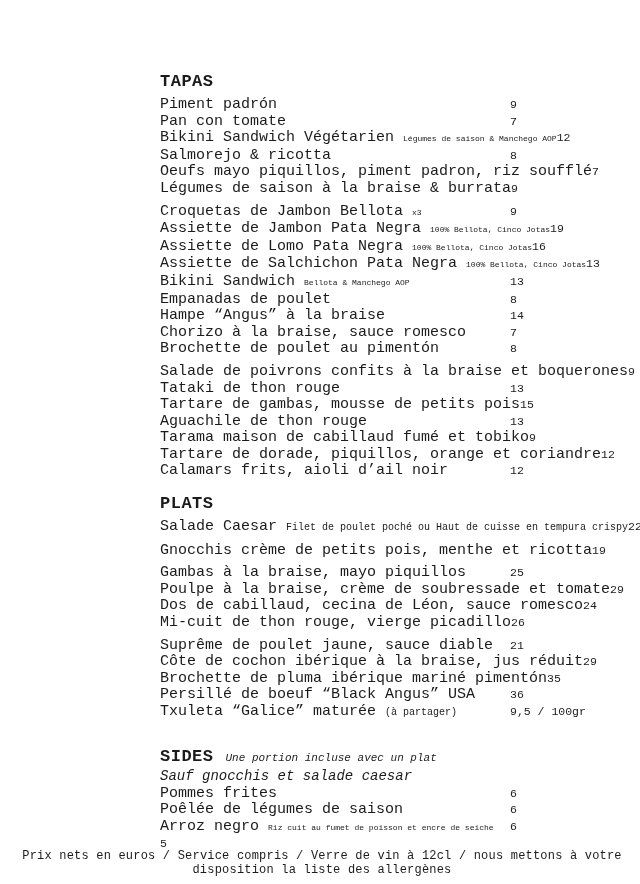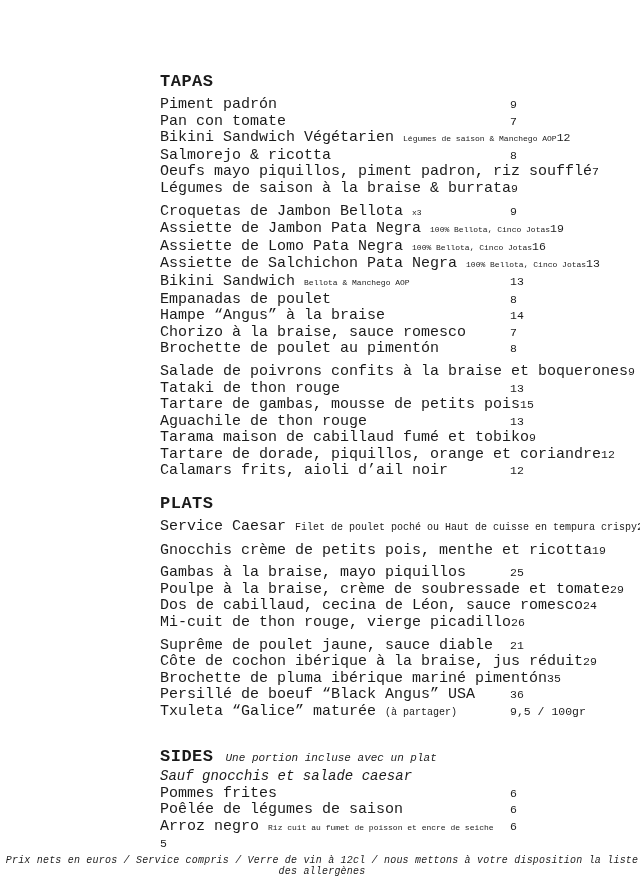--- a/index.html
+++ b/index.html
@@ -20,21 +20,21 @@
   .sub-note{font-size:14px;font-style:italic;margin:-2px 0 4px 0;line-height:12px;}
   .group{margin-bottom:6px;}
   .row{display:flex;align-items:baseline;line-height:16.6px;font-size:11.5px;}
   .left{flex:0 0 350px;white-space:nowrap;overflow:visible;}
   .item-name{font-size:15px;}
   .note{font-size:8px;margin-left:9px;}
   .note.italic{font-size:10px;margin-top:20px;}
   .price{font-size:11.5px;white-space:nowrap;text-align:left;}
   .footer{
     position:absolute;left:4px;right:0;bottom:7px;text-align:center;
-    font-size:10px;font-style:italic;letter-spacing:0.2px;
+    font-size:12px;letter-spacing:0.2px;
   }
 </style>
 </head>
 <body>
 
 <main class="page">
   <div class="menu">
       <section class="menu-section">
         <div class="title-row">
           <h2 class="section-title">TAPAS</h2>
@@ -133,21 +133,21 @@
             <span class="price">12</span>
           </div>
         </div>
       </section>
       <section class="menu-section">
         <div class="title-row">
           <h2 class="section-title">PLATS</h2>
         </div>
         <div class="group">
           <div class="row">
-            <span class="left"><span class="item-name">Service Caesar</span><span class="note italic">Filet de poulet poché ou Haut de cuisse en tempura crispy</span></span>
+            <span class="left"><span class="item-name">Salade Caesar</span><span class="note italic">Filet de poulet poché ou Haut de cuisse en tempura crispy</span></span>
             <span class="price">22</span>
           </div>
         </div>
         <div class="group">
           <div class="row">
             <span class="left"><span class="item-name">Gnocchis crème de petits pois, menthe et ricotta</span></span>
             <span class="price">19</span>
           </div>
         </div>
         <div class="group">

